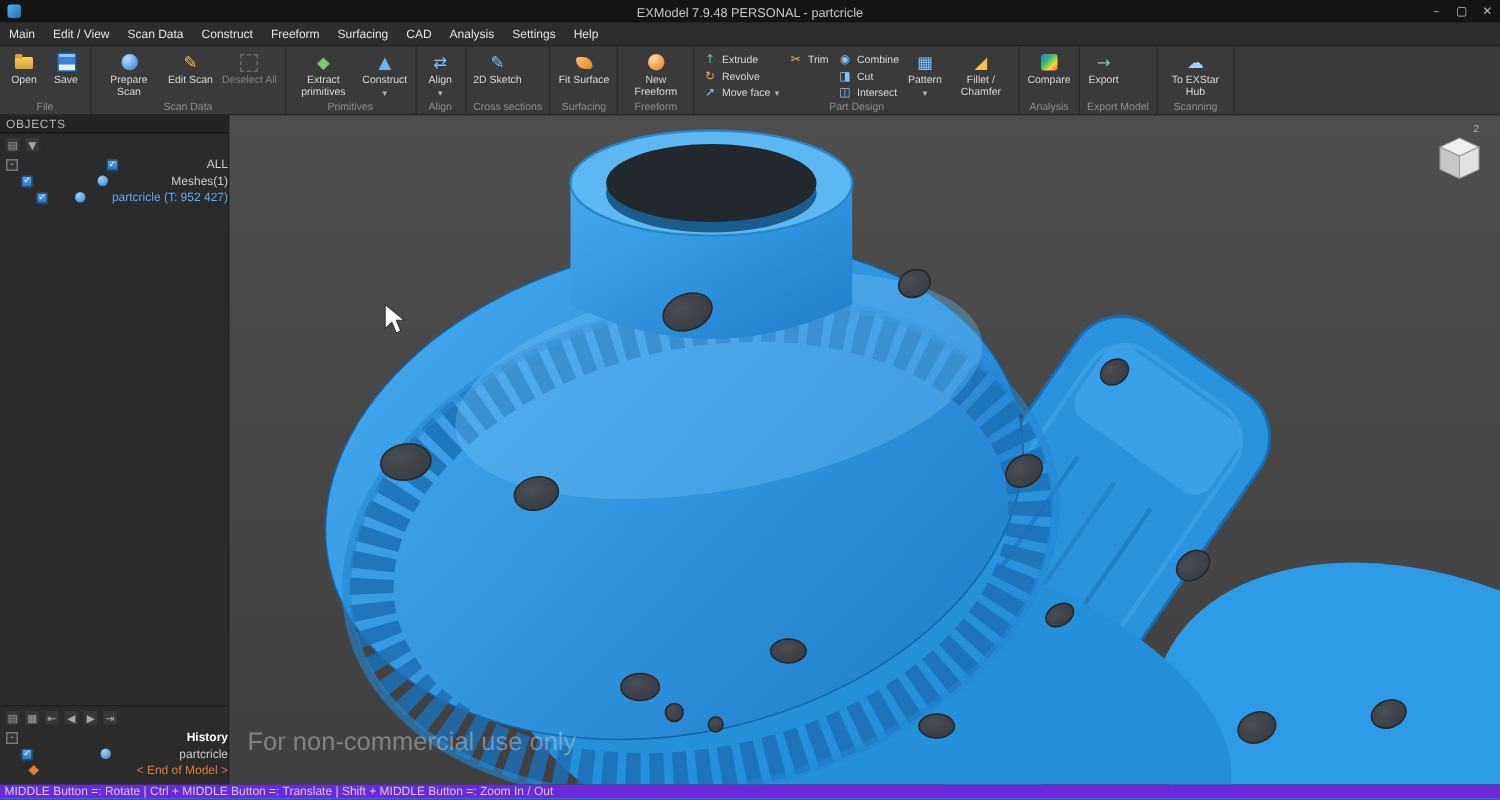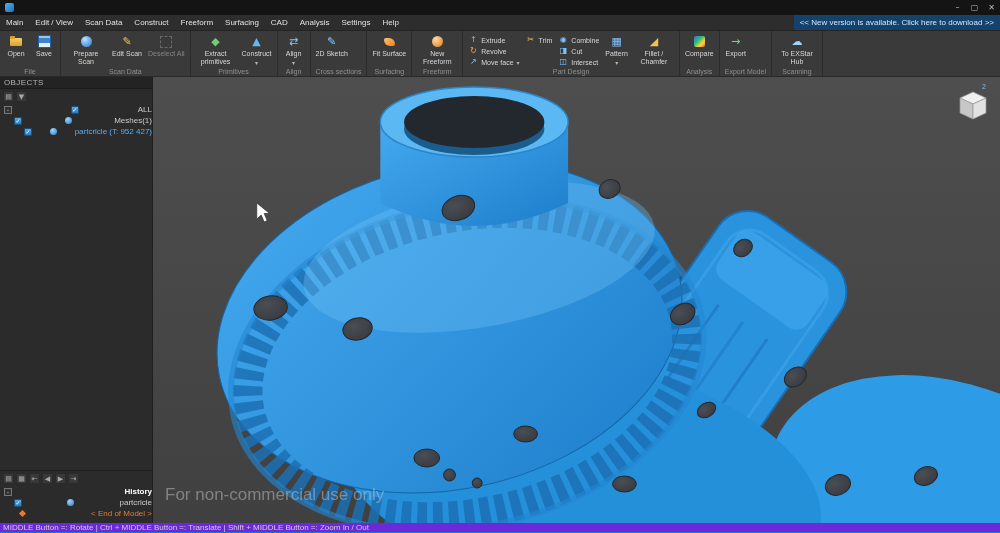--- a/index.html
+++ b/index.html
@@ -106,39 +106,39 @@
 
   
   .statusbar { height:13px; background:#6d28d9; border-bottom:4px solid #1976d2; display:flex; align-items:flex-end;
                padding:0 3px; font-size:8px; color:#cfcfcf; white-space:nowrap; }
 </style>
 </head>
 <body>
 
 <div class="titlebar">
   <span class="appicon"></span>
+  <span class="title">EXModel 7.9.48 PERSONAL - partcricle</span>
   <div class="wcs">
     <span class="wc wc-min"></span>
     <span class="wc wc-max"></span>
     <span class="wc wc-close"></span>
   </div>
 </div>
 
 <div class="menubar">
   <span class="mitem">Main</span>
   <span class="mitem">Edit / View</span>
   <span class="mitem">Scan Data</span>
   <span class="mitem">Construct</span>
   <span class="mitem">Freeform</span>
   <span class="mitem">Surfacing</span>
   <span class="mitem">CAD</span>
   <span class="mitem">Analysis</span>
   <span class="mitem">Settings</span>
   <span class="mitem">Help</span>
-  <span class="mnotice">&lt;&lt; New version is available. Click here to download &gt;&gt;</span>
 </div>
 
 <div class="ribbon">
 
   <div class="rgroup">
     <div class="rbtns">
       <div class="rbtn">
         <span class="ic ic-open"></span>
         <span class="rl">Open</span>
       </div>

